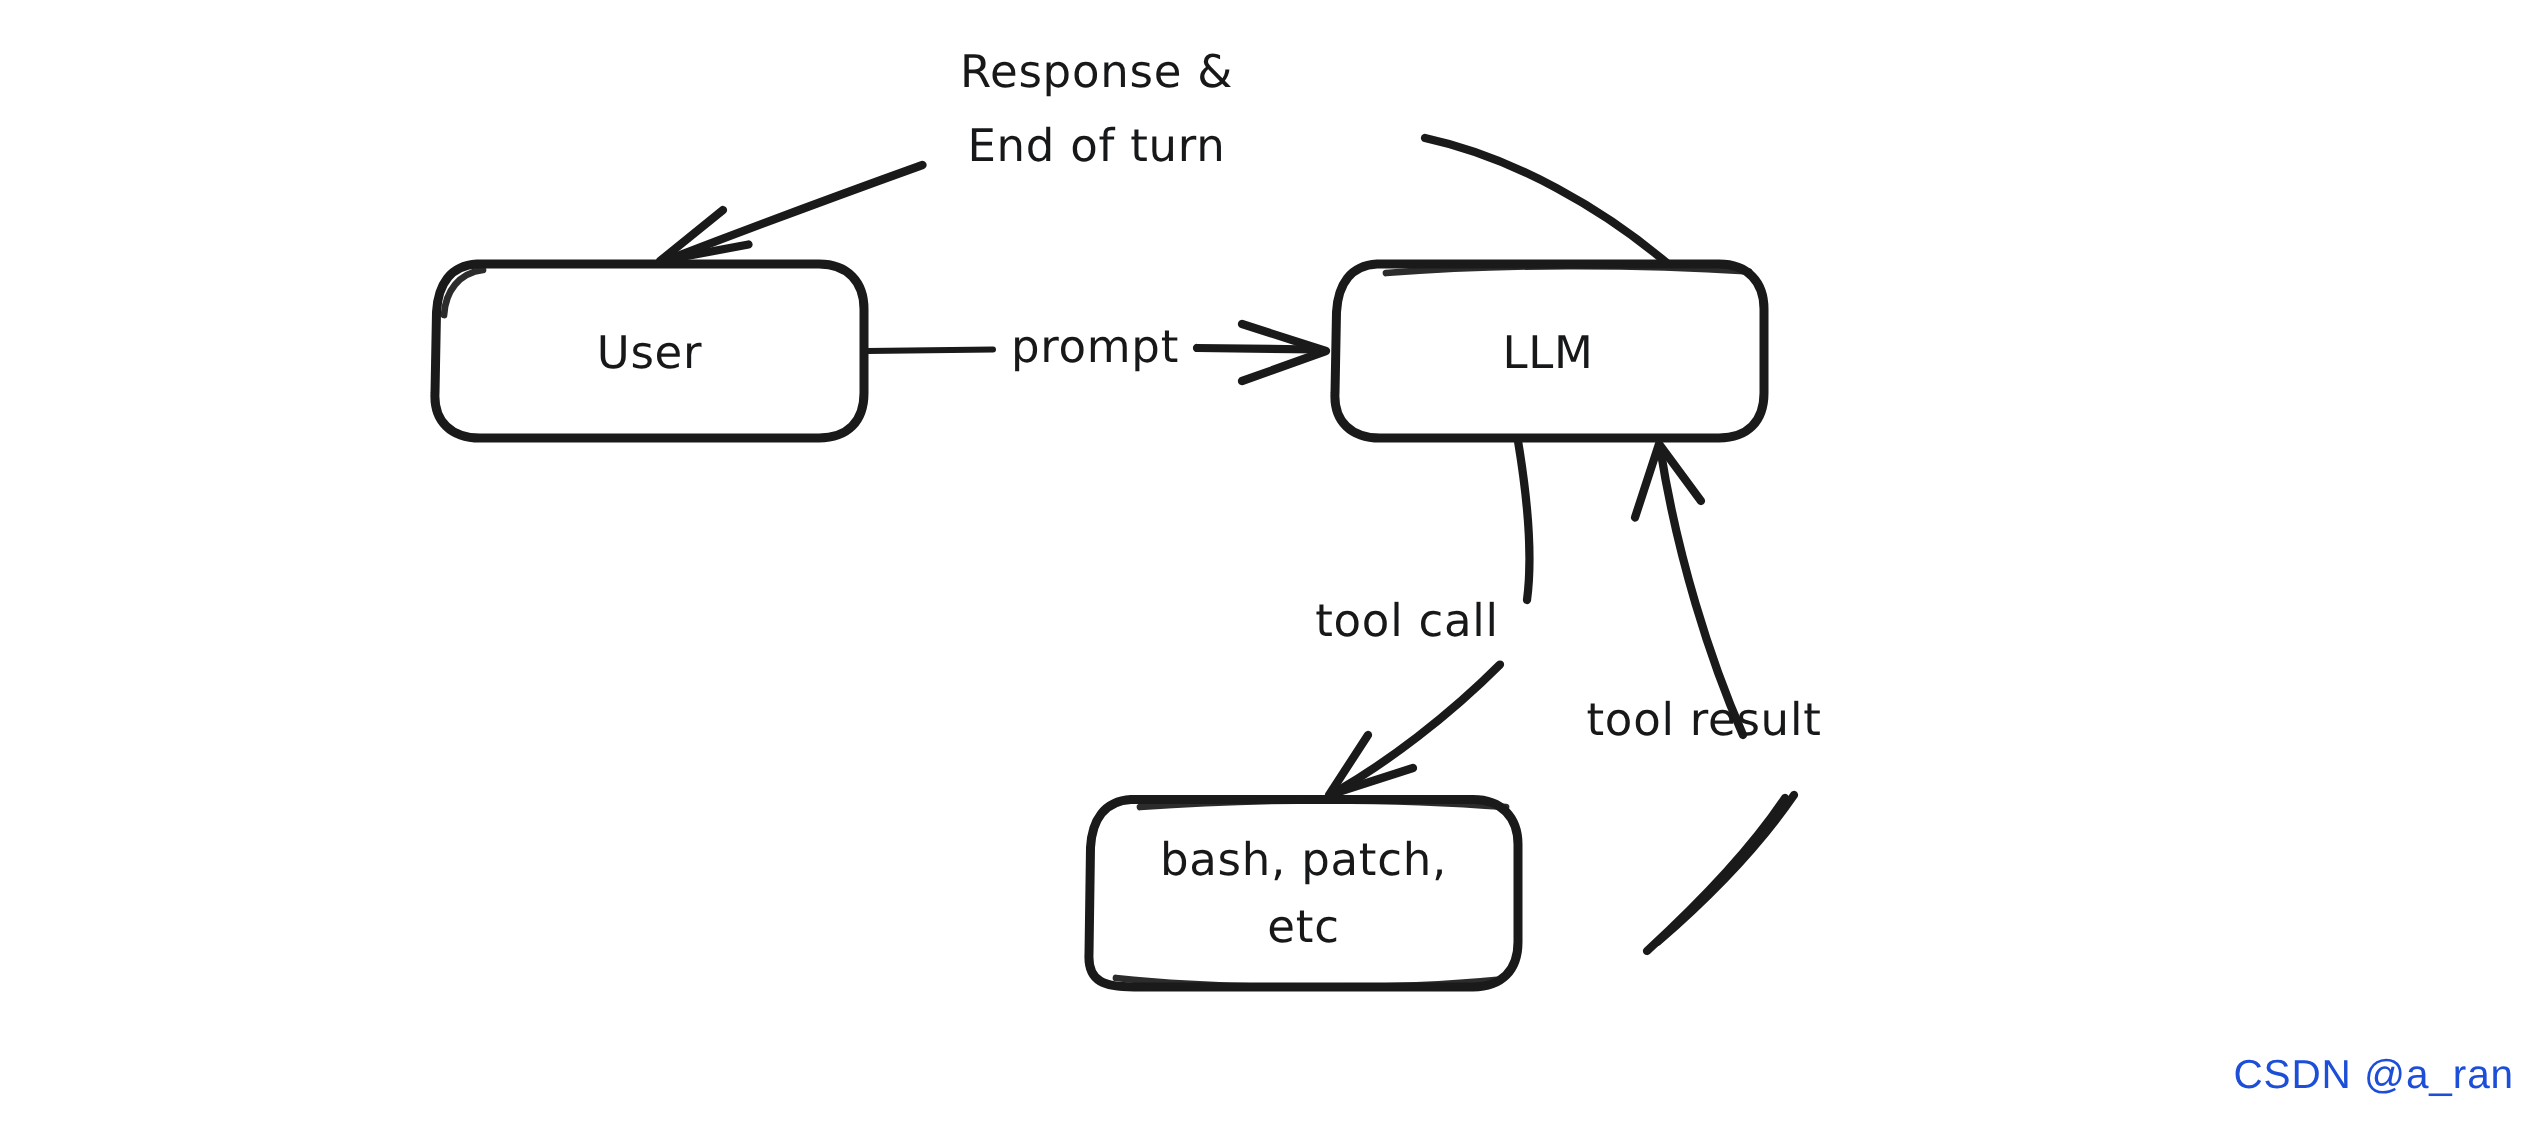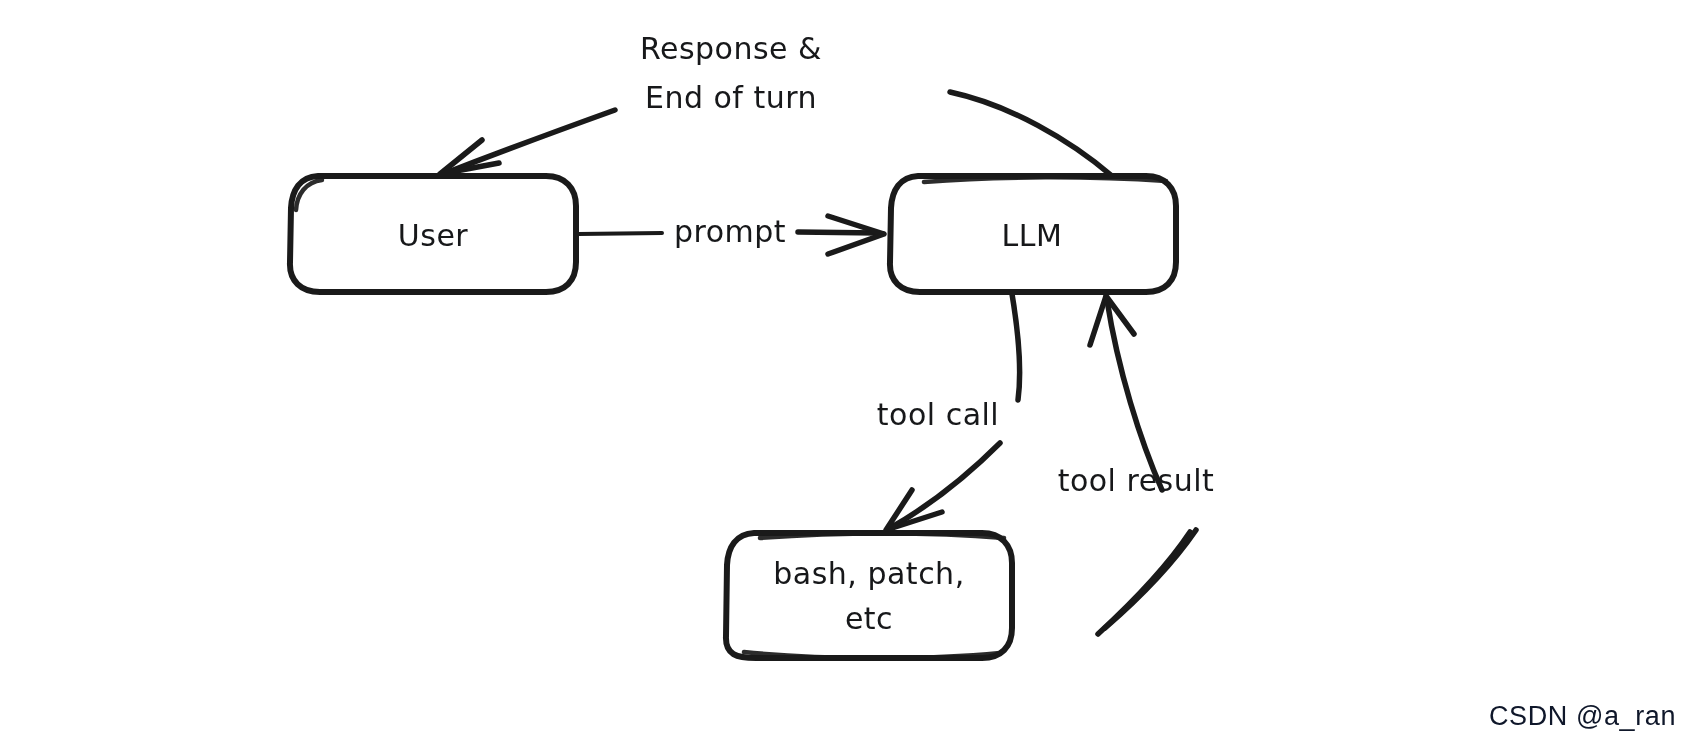--- a/index.html
+++ b/index.html
@@ -76,21 +76,21 @@
     stroke-width: 5.5;
     stroke-linecap: round;
     stroke-linejoin: round;
   }
   .watermark {
     position: absolute;
     right: 18px;
     bottom: 16px;
     font-family: "Liberation Sans", sans-serif;
     font-size: 27px;
-    color: #0f172a;
+    color: #1d4ed8;
     letter-spacing: 0.6px;
     user-select: none;
   }
 </style>
 </head>
 <body>
 
 <div id="canvas">
 
   <svg id="diagram-svg" viewBox="0 0 1694 748" xmlns="http://www.w3.org/2000/svg">

